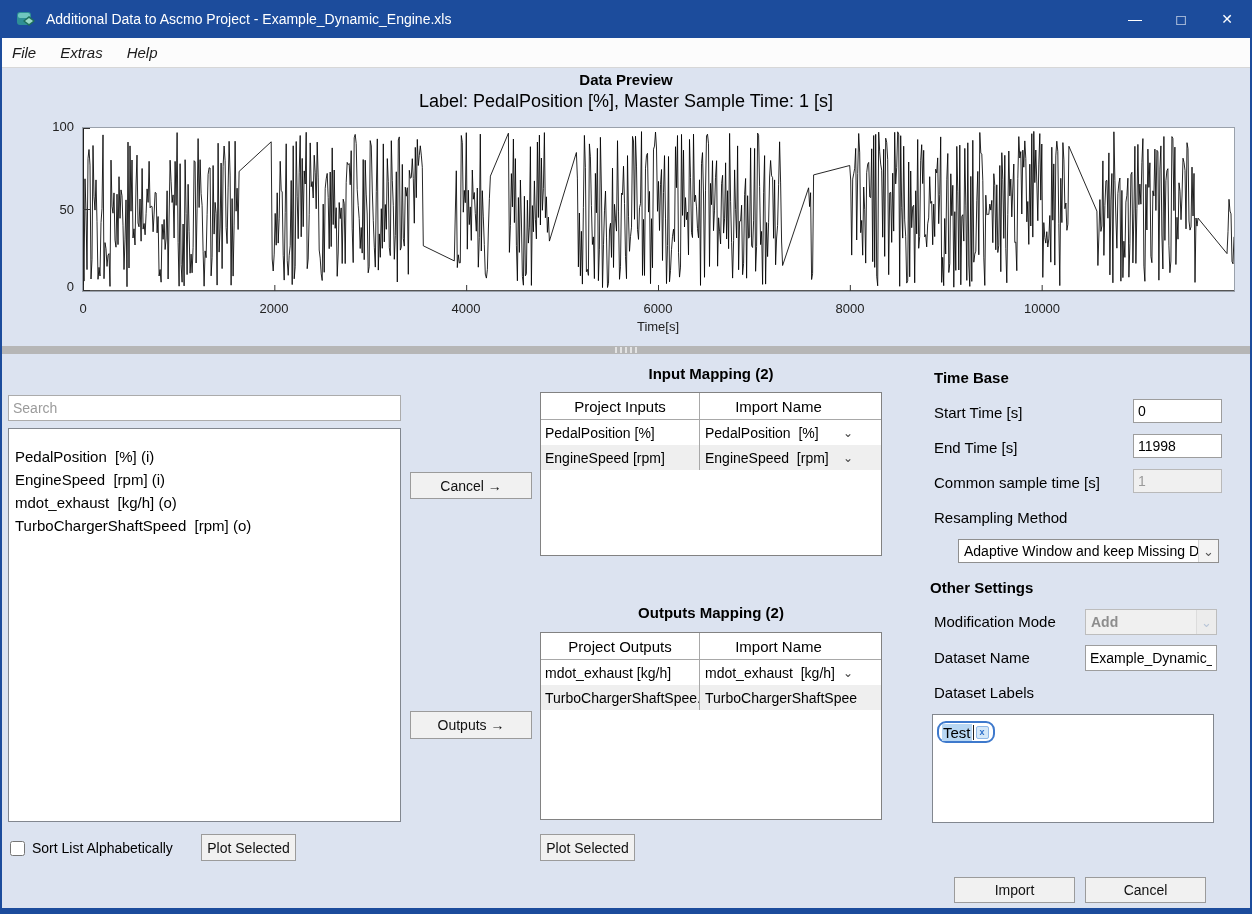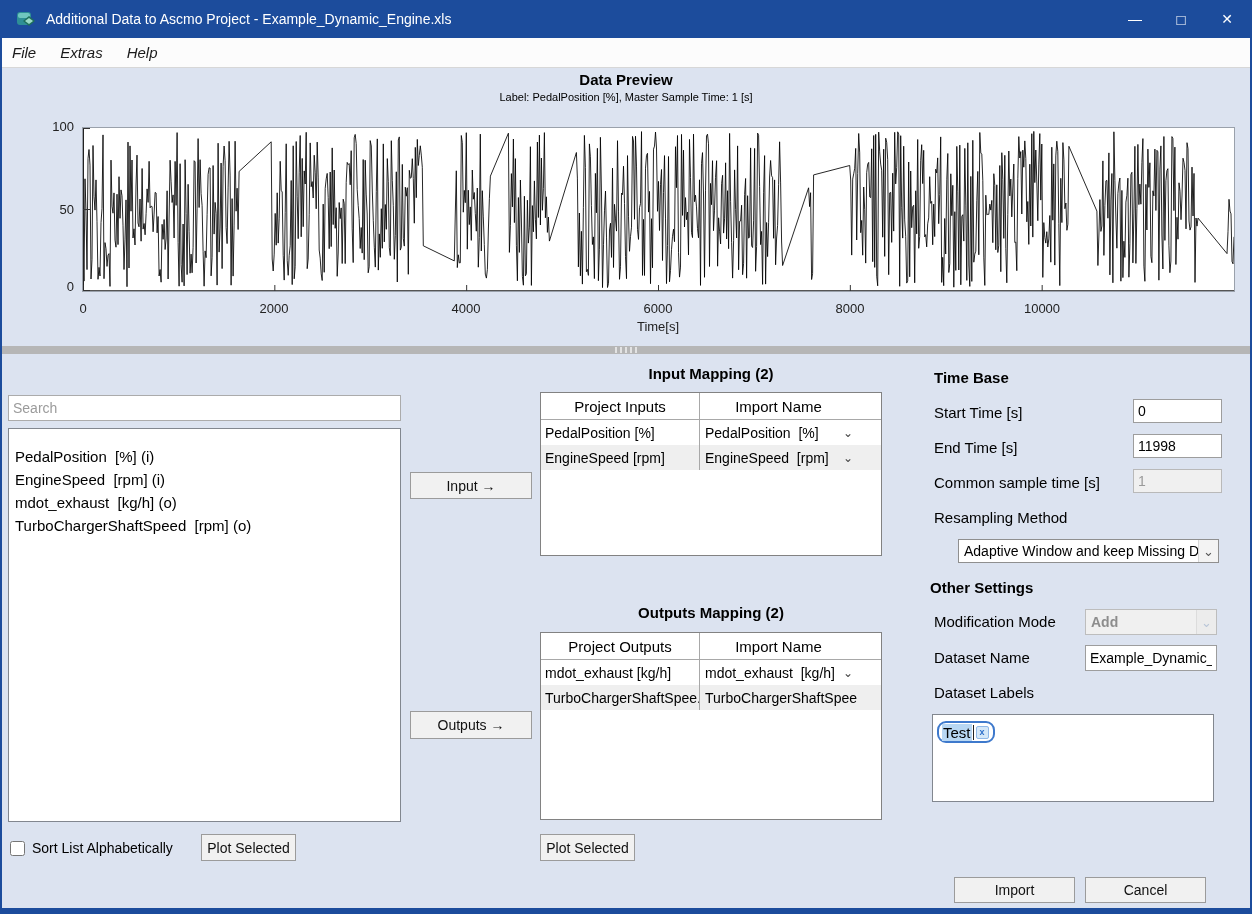--- a/index.html
+++ b/index.html
@@ -16,21 +16,21 @@
   .titlebar-title { color:#ffffff; font-size:14px; margin-left:10px; white-space:nowrap; }
   .win-controls { position:absolute; right:0; top:0; height:38px; display:flex; }
   .win-btn { width:46px; height:38px; display:flex; align-items:center; justify-content:center; color:#ffffff; font-size:14px; cursor:default; }
   .win-btn.maxi { font-size:15px; }
   
   .menubar { position:absolute; left:0; top:38px; width:100%; height:30px; background:#fcfcfc; border-bottom:1px solid #d7d7d7; display:flex; align-items:center;font-style:italic; }
   .menu-item { font-size:15px; color:#1a1a1a; padding:0 12px; height:100%; display:flex; align-items:center; }
   .menu-item:first-child { padding-left:10px; }
   
   .preview-title { position:absolute; left:0; top:71px; width:100%; text-align:center; font-size:15px; font-weight:bold; color:#000; }
-  .preview-subtitle { position:absolute; left:0; top:91px; width:100%; text-align:center; font-size:11px; color:#000; }
+  .preview-subtitle { position:absolute; left:0; top:91px; width:100%; text-align:center; font-size:18px; color:#000; }
   .plot-wrap { position:absolute; left:80px; top:127px; width:1153px; height:165px; background:#ffffff; border:1px solid #9aa1ab; }
   .plot-wrap svg { display:block; width:100%; height:100%; }
   .ytick { position:absolute; width:40px; text-align:right; font-size:13px; color:#222; }
   .xtick { position:absolute; top:301px; transform:translateX(-50%); font-size:13px; color:#222; }
   .xaxis-label { position:absolute; top:319px; left:656px; transform:translateX(-50%); font-size:13px; color:#222; }
   
   .splitter { position:absolute; left:0; top:346px; width:100%; height:8px; background:#b6b6b6; }
   .splitter-handle { position:absolute; left:50%; top:1px; transform:translateX(-50%); width:22px; height:6px;
     background:repeating-linear-gradient(90deg,#e3e3e3 0 2px,transparent 2px 5px); }
   
@@ -58,21 +58,21 @@
   .mtable { position:absolute; width:342px; background:#ffffff; border:1px solid #828282; }
   .mrow { display:flex; height:25px; align-items:center; }
   .mrow.header { height:27px; border-bottom:1px solid #a8a8a8; }
   .mrow.alt { background:#efefef; }
   .mcell { height:100%; display:flex; align-items:center; font-size:14px; color:#000; white-space:pre; overflow:hidden; }
   .mcell.c1 { width:159px; padding-left:4px; border-right:1px solid #a8a8a8; }
   .mcell.c2 { width:157px; padding-left:5px; }
   .mrow.header .mcell { justify-content:center; font-size:15px; padding-left:0; }
   .drop-chevron { font-size:12px; color:#444; margin-left:auto; padding-right:4px; }
   
-  .tags-box { position:absolute; left:930px; top:714px; width:282px; height:88px; background:#ffffff; border:1px solid #82878f; padding:6px 4px; }
+  .tags-box { position:absolute; left:930px; top:714px; width:282px; height:109px; background:#ffffff; border:1px solid #82878f; padding:6px 4px; }
   .tag { display:inline-flex; align-items:center; border:2px solid #3e79cc; border-radius:9px; padding:0 4px 0 3px; height:22px; }
   .tag-text { font-size:15px; color:#000; background:#b8d7f3; padding:0 1px; }
   .tag-caret { width:1px; height:15px; background:#222; margin:0 2px 0 1px; }
   .tag-x { width:13px; height:13px; background:#d4e7f8; border:1px solid #8fb8e8; border-radius:2px; color:#2e6fc9; font-size:9px; font-weight:bold; display:flex; align-items:center; justify-content:center; }
 </style>
 </head>
 <body>
 
 <div id="window">
 
@@ -141,21 +141,21 @@
     <div class="list-item">EngineSpeed  [rpm] (i)</div>
     <div class="list-item">mdot_exhaust  [kg/h] (o)</div>
     <div class="list-item">TurboChargerShaftSpeed  [rpm] (o)</div>
   </div>
   <div class="sort-row">
     <input type="checkbox" style="">
     <span>Sort List Alphabetically</span>
   </div>
   <button class="btn" style="left:199px; top:834px; width:95px; height:27px;">Plot Selected</button>
 
-  <button class="btn" style="left:408px; top:472px; width:122px; height:27px;">Input →</button>
+  <button class="btn" style="left:408px; top:472px; width:122px; height:27px;">Cancel →</button>
   <button class="btn" style="left:408px; top:711px; width:122px; height:28px;">Outputs →</button>
 
   <div class="heading" style="left:538px; top:365px; width:342px; text-align:center;">Input Mapping (2)</div>
   <div class="mtable" style="left:538px; top:392px; height:164px;">
     <div class="mrow header">
       <div class="mcell c1">Project Inputs</div>
       <div class="mcell c2">Import Name</div>
     </div>
     <div class="mrow">
       <div class="mcell c1">PedalPosition [%]</div>

